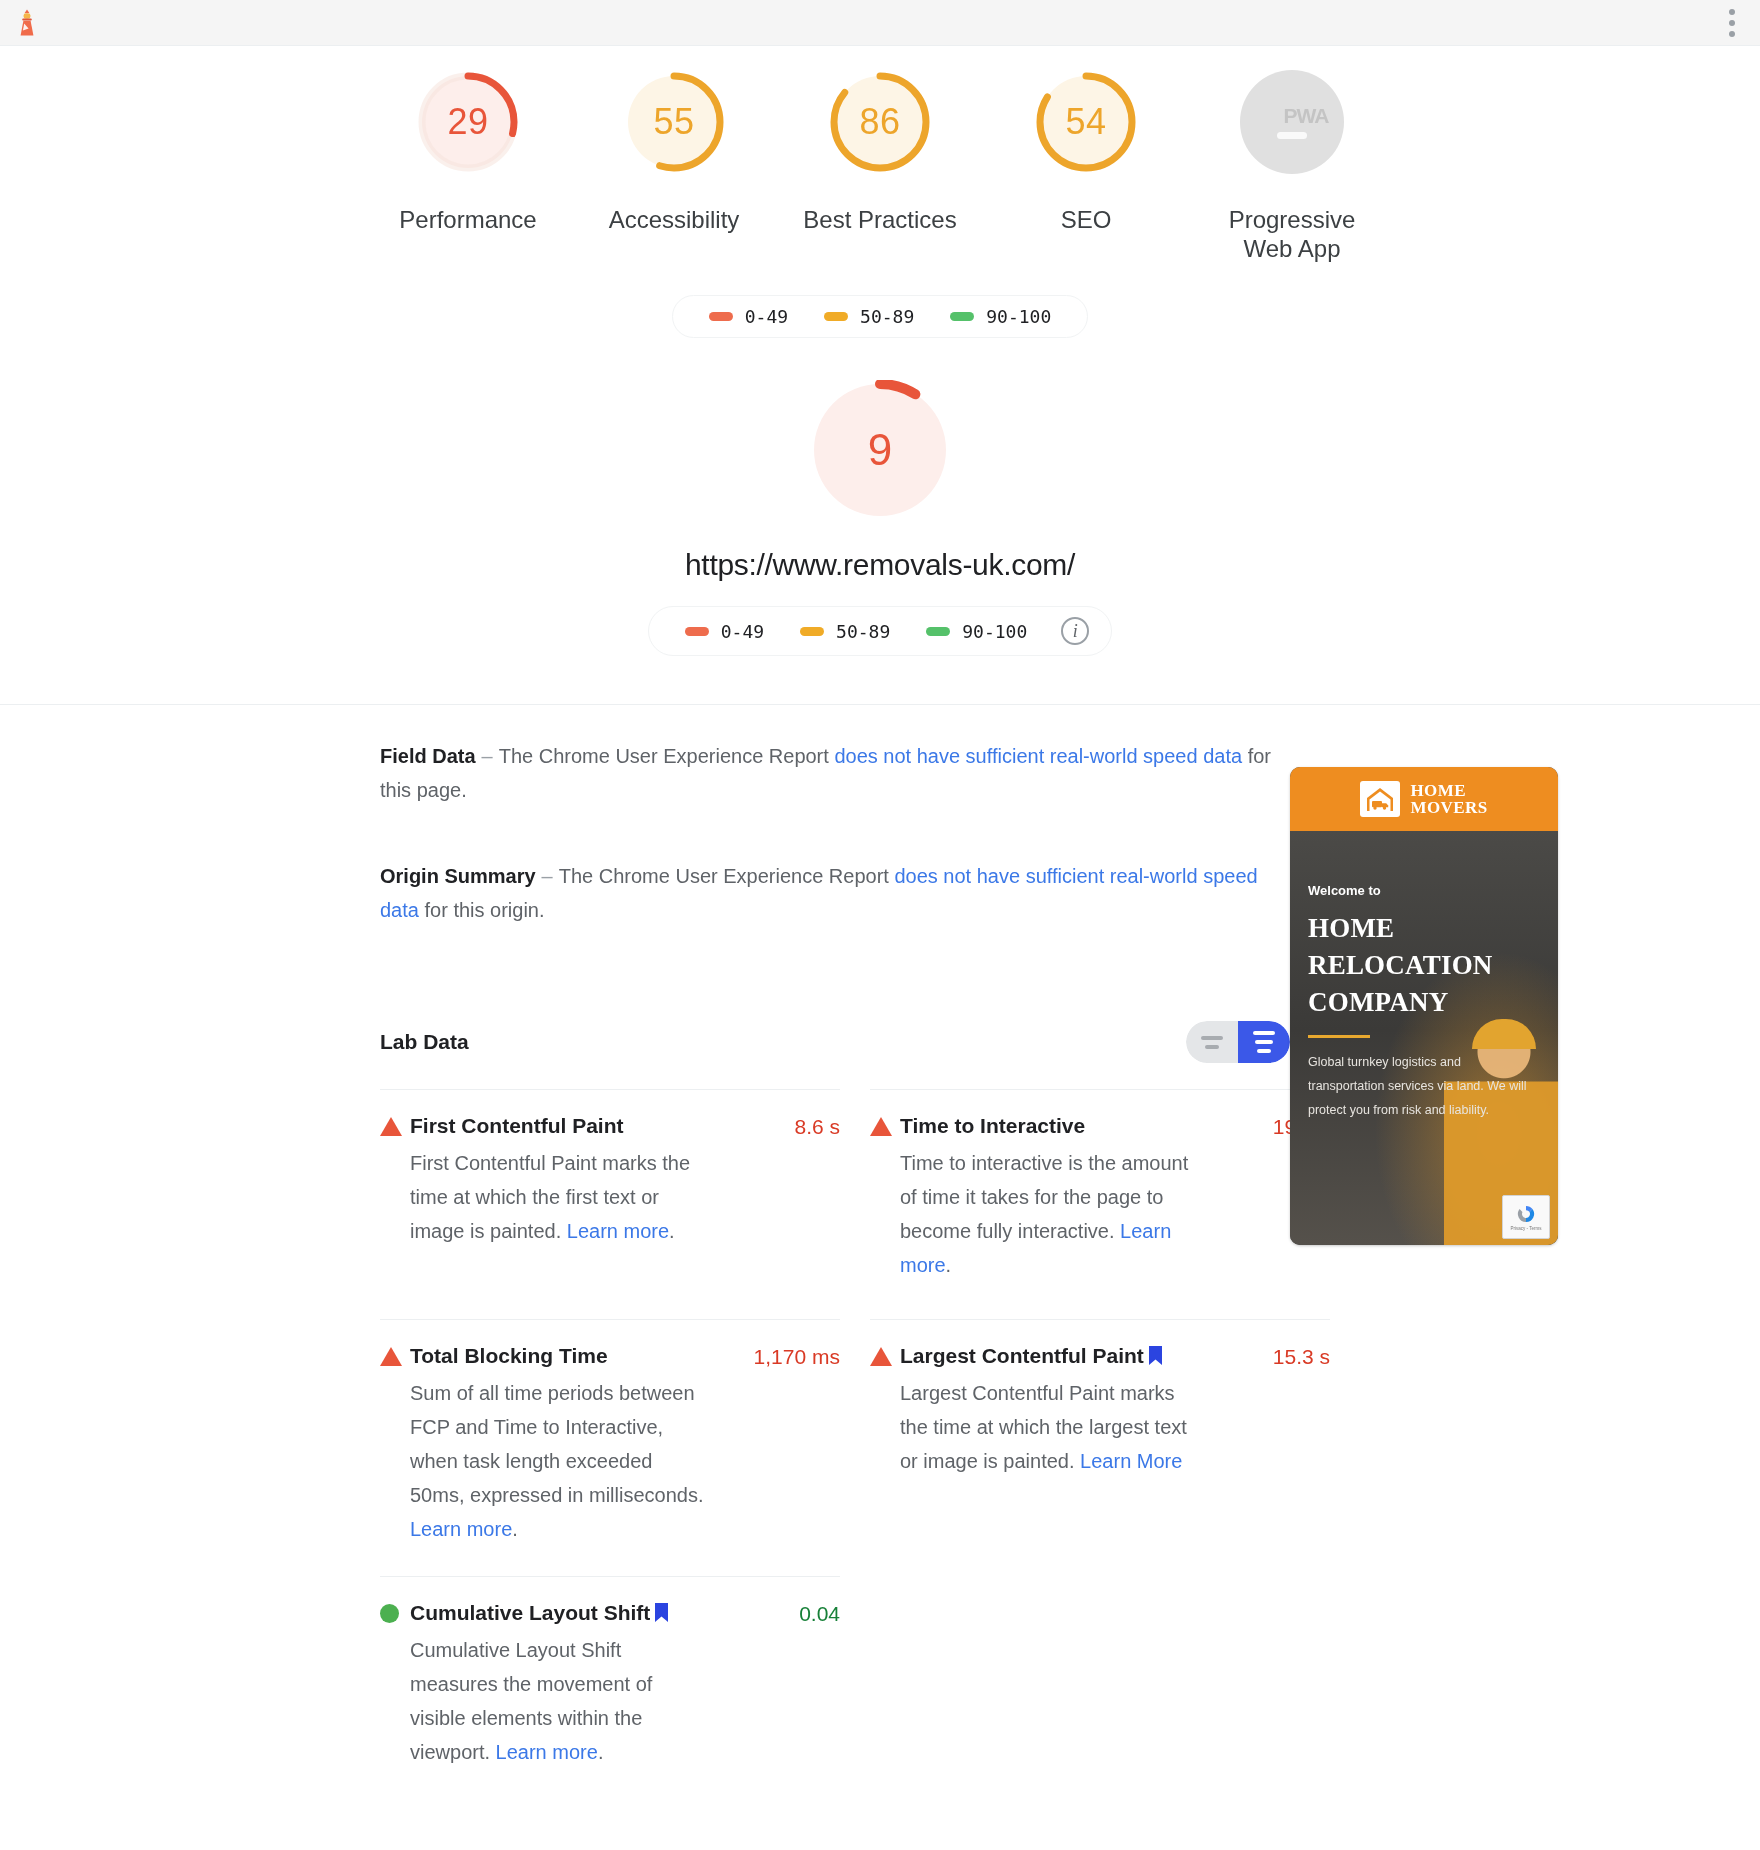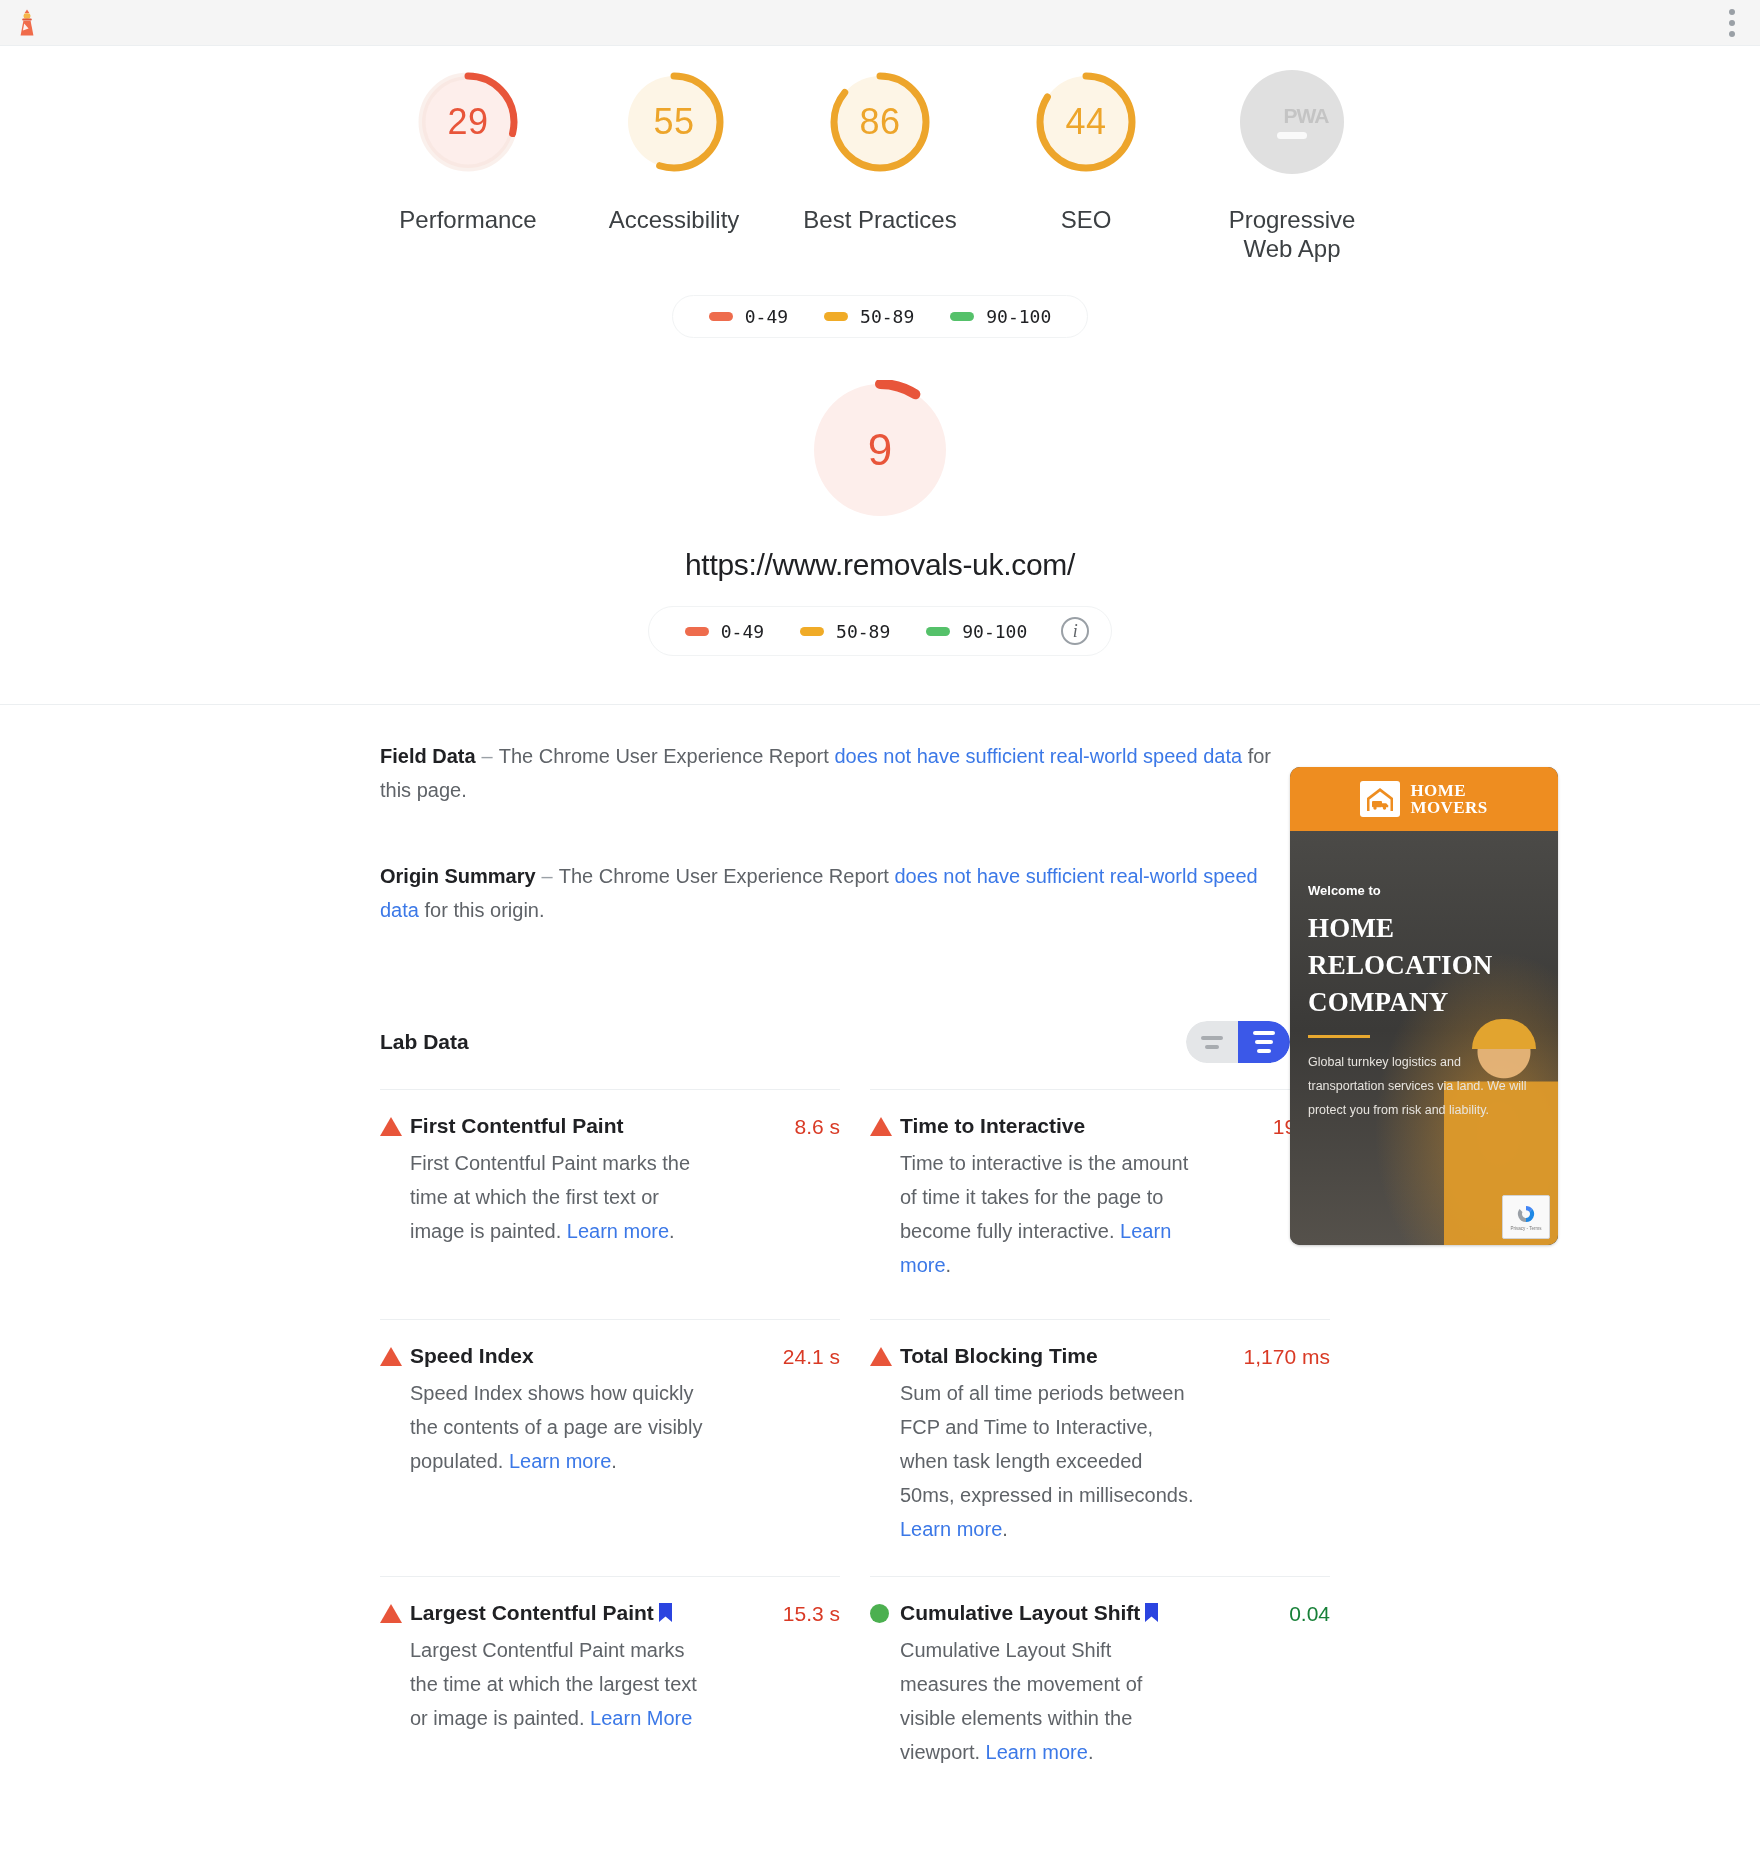--- a/index.html
+++ b/index.html
@@ -279,21 +279,21 @@
       </div>
       <div class="gauge-label">Best Practices</div>
     </div>
 
     <div class="gauge-cell">
       <div class="gauge-wrap">
         <svg width="104" height="104" viewBox="0 0 104 104">
           <circle cx="52" cy="52" r="46" fill="#fdf5e6"></circle>
           <circle cx="52" cy="52" r="46" fill="none" stroke="#eda52b" stroke-width="7" stroke-linecap="round" stroke-dasharray="242.8 46.2"></circle>
         </svg>
-        <div class="gauge-num" style="color:#eda52b">44</div>
+        <div class="gauge-num" style="color:#eda52b">54</div>
       </div>
       <div class="gauge-label">SEO</div>
     </div>
 
     <div class="gauge-cell">
       <div class="pwa-badge">
         <span class="pwa-text">PWA</span>
         <span class="pwa-dash"></span>
       </div>
       <div class="gauge-label">Progressive Web App</div>
@@ -397,32 +397,20 @@
               <span class="tri"></span>
             </span>
           <span class="metric-body">
             <span class="metric-name">Time to Interactive</span>
             <div class="metric-desc"><span>Time to interactive is the amount of time it takes for the page to become fully interactive. </span><a class="lk" href="#">Learn more</a><span>.</span></div>
           </span>
           <span class="metric-value v-red">19.8 s</span>
         </div>
       </div>
 
-      <div class="metric">
-        <div class="metric-top">
-          <span class="metric-icon">
-              <span class="tri"></span>
-            </span>
-          <span class="metric-body">
-            <span class="metric-name">Speed Index</span>
-            <div class="metric-desc"><span>Speed Index shows how quickly the contents of a page are visibly populated. </span><a class="lk" href="#">Learn more</a><span>.</span></div>
-          </span>
-          <span class="metric-value v-red">24.1 s</span>
-        </div>
-      </div>
 
       <div class="metric">
         <div class="metric-top">
           <span class="metric-icon">
               <span class="tri"></span>
             </span>
           <span class="metric-body">
             <span class="metric-name">Total Blocking Time</span>
             <div class="metric-desc"><span>Sum of all time periods between FCP and Time to Interactive, when task length exceeded 50ms, expressed in milliseconds. </span><a class="lk" href="#">Learn more</a><span>.</span></div>
           </span>

